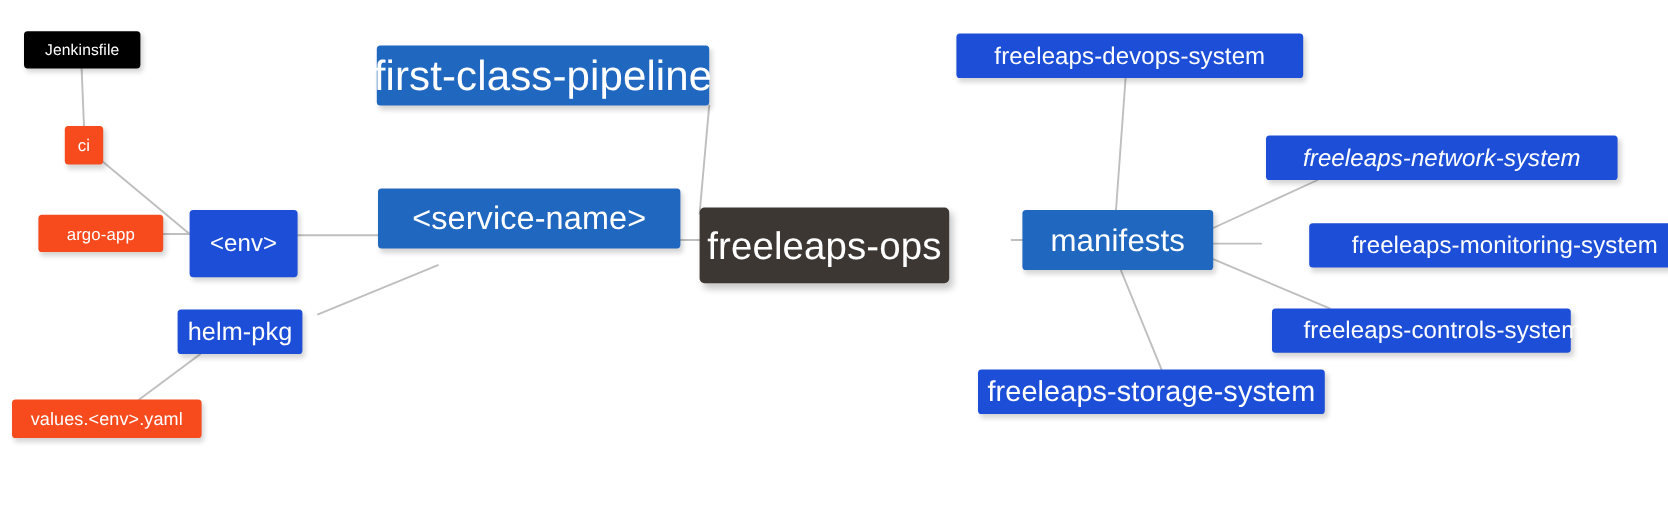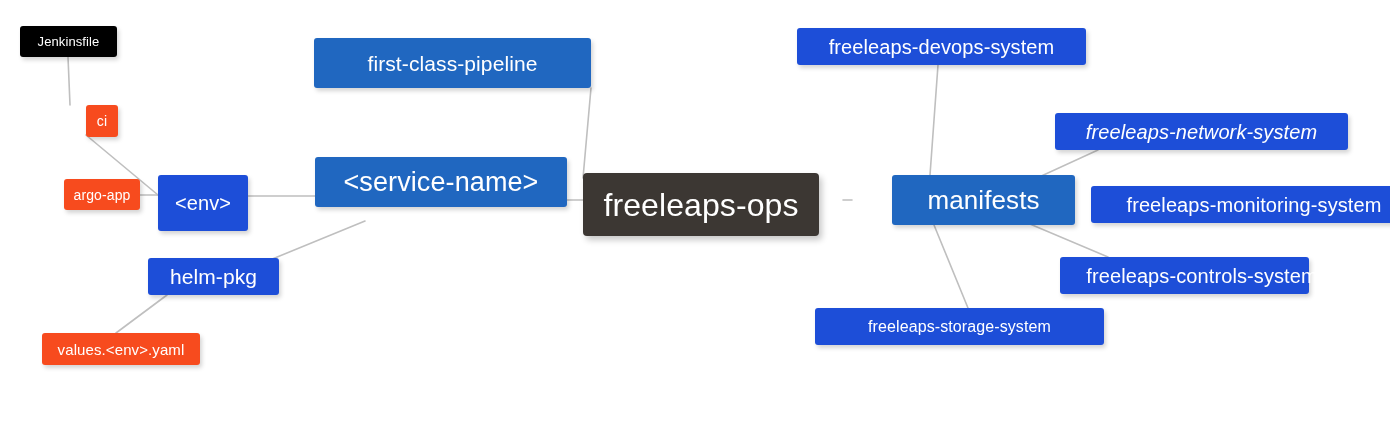--- a/index.html
+++ b/index.html
@@ -42,21 +42,21 @@
     text-align: center;
     padding: 0 9px;
   }
   .n-root {
     background: #3c3733;
     border-radius: 4px;
     box-shadow: 3px 4px 6px rgba(0,0,0,0.22);
   }
   .n-blue   { background: #2067c0; }
   .n-green  { background: #1d4ed8; }
-  .n-red    { background: #f74b1e; margin-left: 32px; }
+  .n-red    { background: #f74b1e; }
   .n-orange { background: #000000; }
 </style>
 </head>
 <body>
 
 <div id="canvas">
   <svg id="edge-layer" viewBox="0 0 1390 421" preserveAspectRatio="none" aria-hidden="true">
       <line x1="68" y1="57" x2="70" y2="105" stroke="#bfbfbf" stroke-width="1.6" stroke-linecap="round"></line>
       <line x1="86" y1="135" x2="158" y2="195" stroke="#bfbfbf" stroke-width="1.6" stroke-linecap="round"></line>
       <line x1="124" y1="195" x2="158" y2="195" stroke="#bfbfbf" stroke-width="1.6" stroke-linecap="round"></line>
@@ -68,27 +68,27 @@
       <line x1="843" y1="200" x2="852" y2="200" stroke="#bfbfbf" stroke-width="1.6" stroke-linecap="round"></line>
       <line x1="930" y1="175" x2="938" y2="65" stroke="#bfbfbf" stroke-width="1.6" stroke-linecap="round"></line>
       <line x1="1011" y1="190" x2="1098" y2="150" stroke="#bfbfbf" stroke-width="1.6" stroke-linecap="round"></line>
       <line x1="1011" y1="203" x2="1051" y2="203" stroke="#bfbfbf" stroke-width="1.6" stroke-linecap="round"></line>
       <line x1="1011" y1="216" x2="1108" y2="257" stroke="#bfbfbf" stroke-width="1.6" stroke-linecap="round"></line>
       <line x1="934" y1="225" x2="968" y2="308" stroke="#bfbfbf" stroke-width="1.6" stroke-linecap="round"></line>
     </svg>
   <div id="node-layer">
       <div class="node n-orange" style="left: 20px; top: 26px; width: 97px; height: 31px; font-size: 13px;">Jenkinsfile</div>
       <div class="node n-red" style="left: 54px; top: 105px; width: 32px; height: 32px; font-size: 14px;">ci</div>
-      <div class="node n-red" style="left: 32px; top: 179px; width: 76px; height: 31px; font-size: 14px;">argo-app</div>
+      <div class="node n-red" style="left: 32px; top: 179px; width: 104px; height: 31px; font-size: 14px;">argo-app</div>
       <div class="node n-green" style="left: 158px; top: 175px; width: 90px; height: 56px; font-size: 20px;">&lt;env&gt;</div>
       <div class="node n-blue" style="left: 315px; top: 157px; width: 252px; height: 50px; font-size: 27px;">&lt;service-name&gt;</div>
-      <div class="node n-blue" style="left: 314px; top: 38px; width: 277px; height: 50px; font-size: 21px;">first-class-pipeline</div>
-      <div class="node n-green" style="left: 148px; top: 258px; width: 131px; height: 37px; font-size: 21px;">helm-pkg</div>
+      <div class="node n-blue" style="left: 314px; top: 38px; width: 277px; height: 50px; font-size: 35px;">first-class-pipeline</div>
+      <div class="node n-green" style="left: 148px; top: 258px; width: 104px; height: 37px; font-size: 21px;">helm-pkg</div>
       <div class="node n-red" style="left: 10px; top: 333px; width: 158px; height: 32px; font-size: 15px;">values.&lt;env&gt;.yaml</div>
-      <div class="node n-root" style="left: 583px; top: 173px; width: 236px; height: 63px; font-size: 32px;">freeleaps-ops</div>
-      <div class="node n-blue" style="left: 852px; top: 175px; width: 183px; height: 50px; font-size: 26px; margin-left: 40px;">manifests</div>
+      <div class="node n-root" style="left: 583px; top: 173px; width: 208px; height: 63px; font-size: 32px;">freeleaps-ops</div>
+      <div class="node n-blue" style="left: 852px; top: 175px; width: 159px; height: 50px; font-size: 26px;">manifests</div>
       <div class="node n-green" style="left: 797px; top: 28px; width: 289px; height: 37px; font-size: 20px;">freeleaps-devops-system</div>
       <div class="node n-green" style="left: 1055px; top: 113px; width: 293px; height: 37px; font-size: 20px; font-style: italic;">freeleaps-network-system</div>
       <div class="node n-green" style="left: 1091px; top: 186px; width: 326px; height: 37px; font-size: 20px;">freeleaps-monitoring-system</div>
       <div class="node n-green" style="left: 1060px; top: 257px; width: 249px; height: 37px; font-size: 20px; padding-left: 44px;">freeleaps-controls-system</div>
-      <div class="node n-green" style="left: 815px; top: 308px; width: 289px; height: 37px; font-size: 16px;">freeleaps-storage-system</div>
+      <div class="node n-green" style="left: 815px; top: 308px; width: 289px; height: 37px; font-size: 24px;">freeleaps-storage-system</div>
     </div>
 </div>
 
 </body></html>

